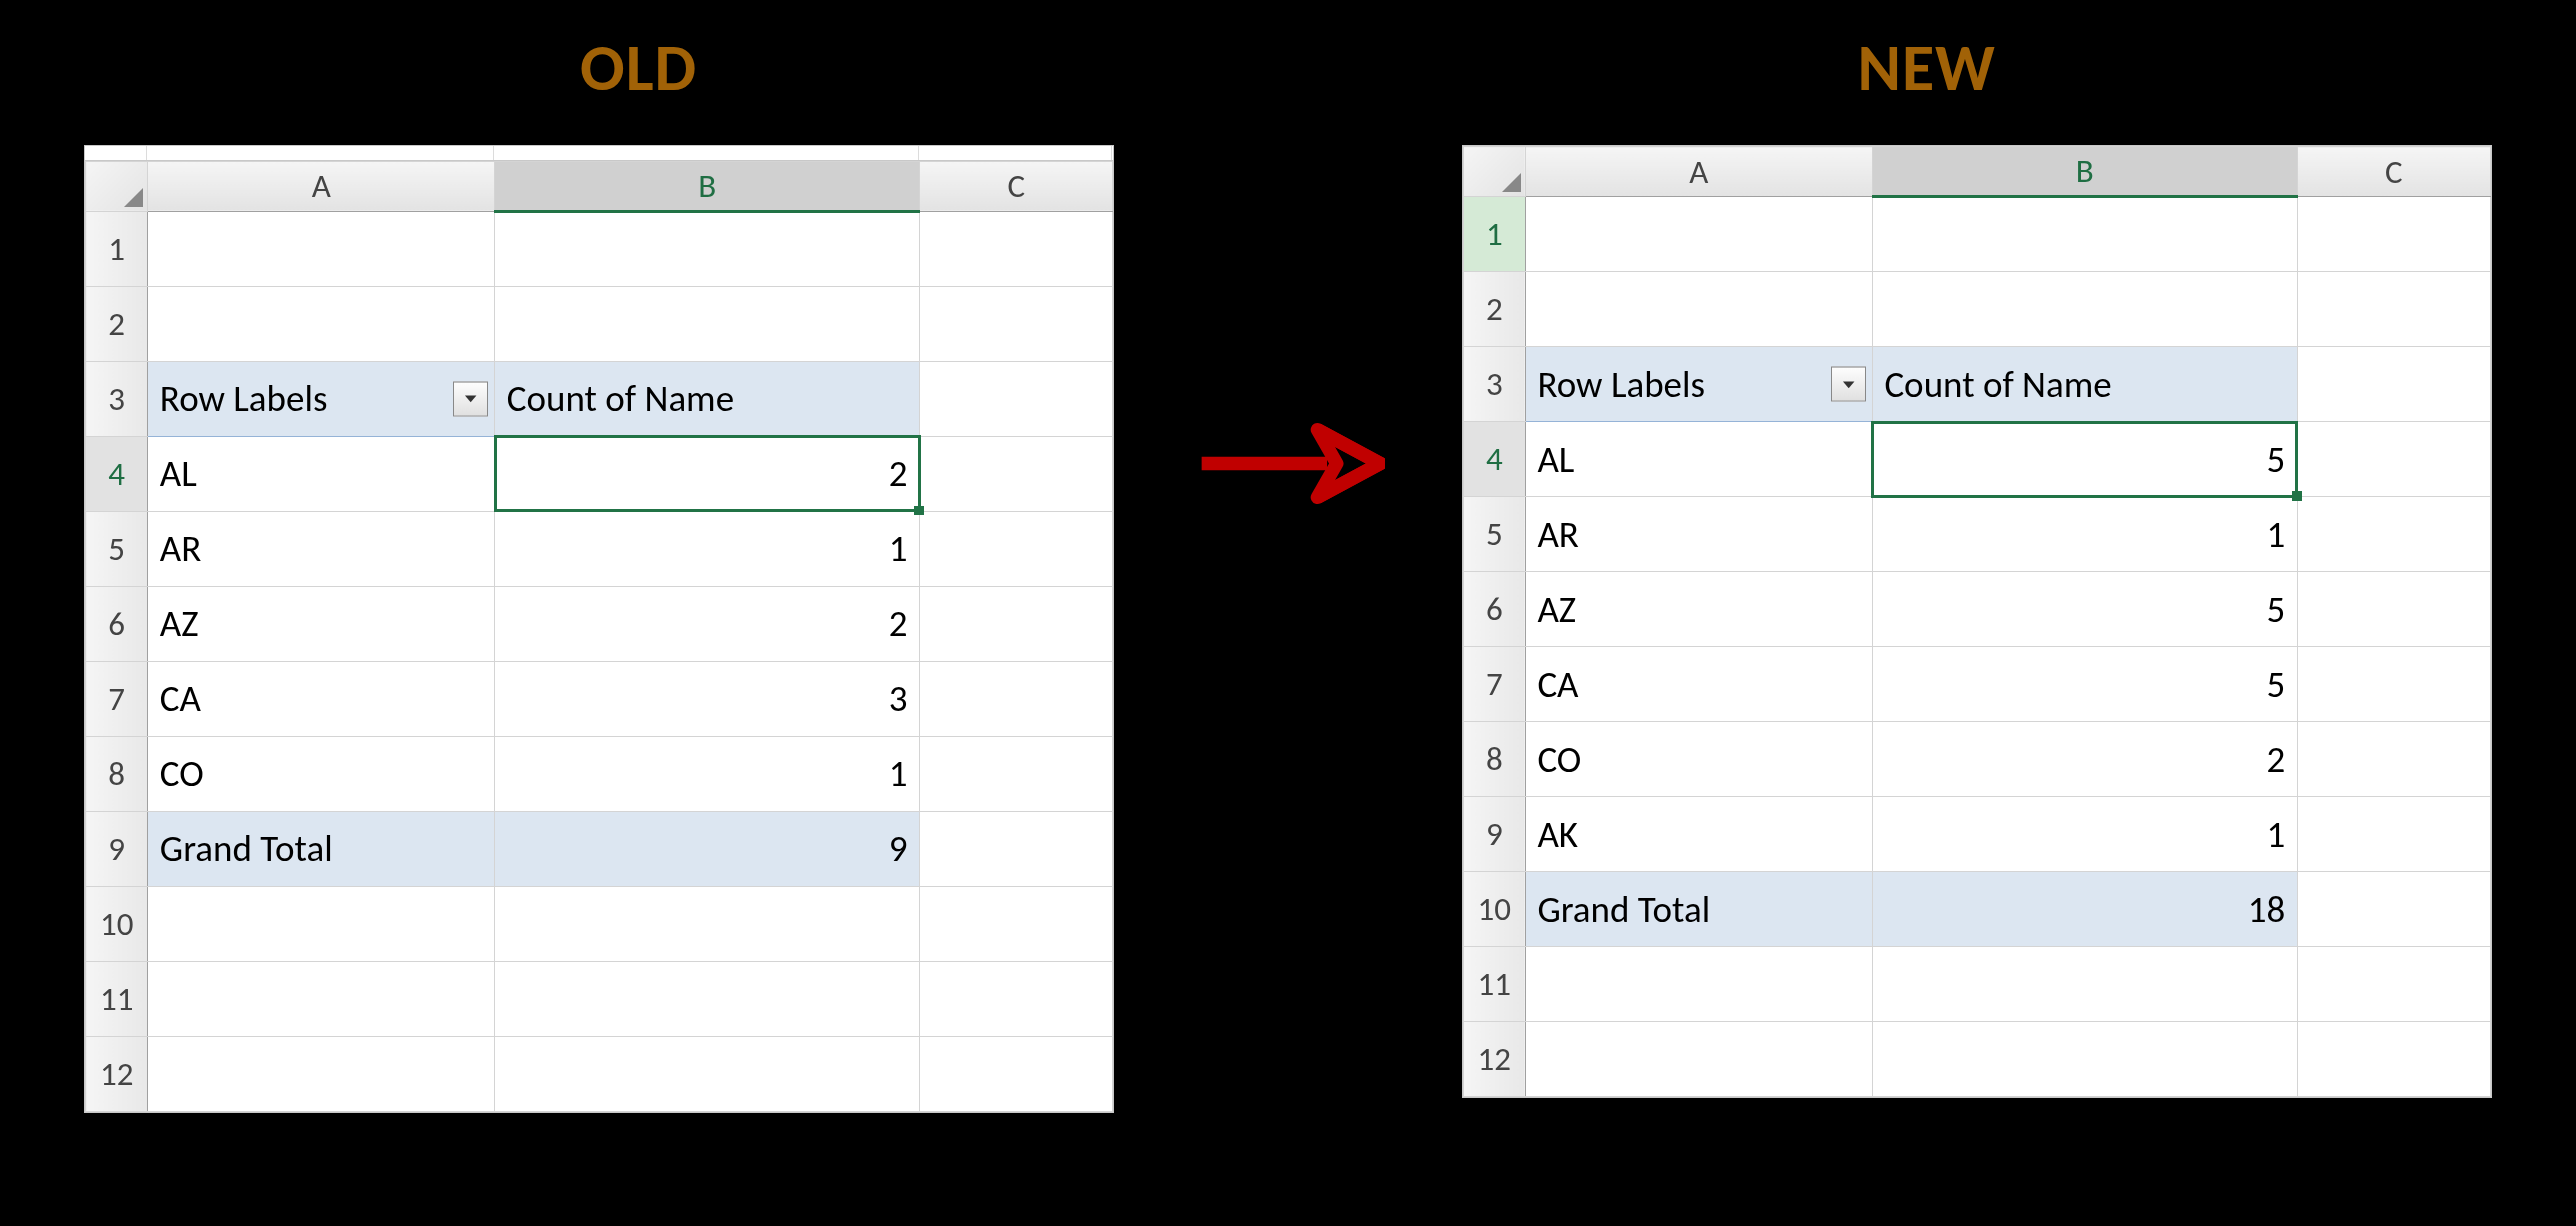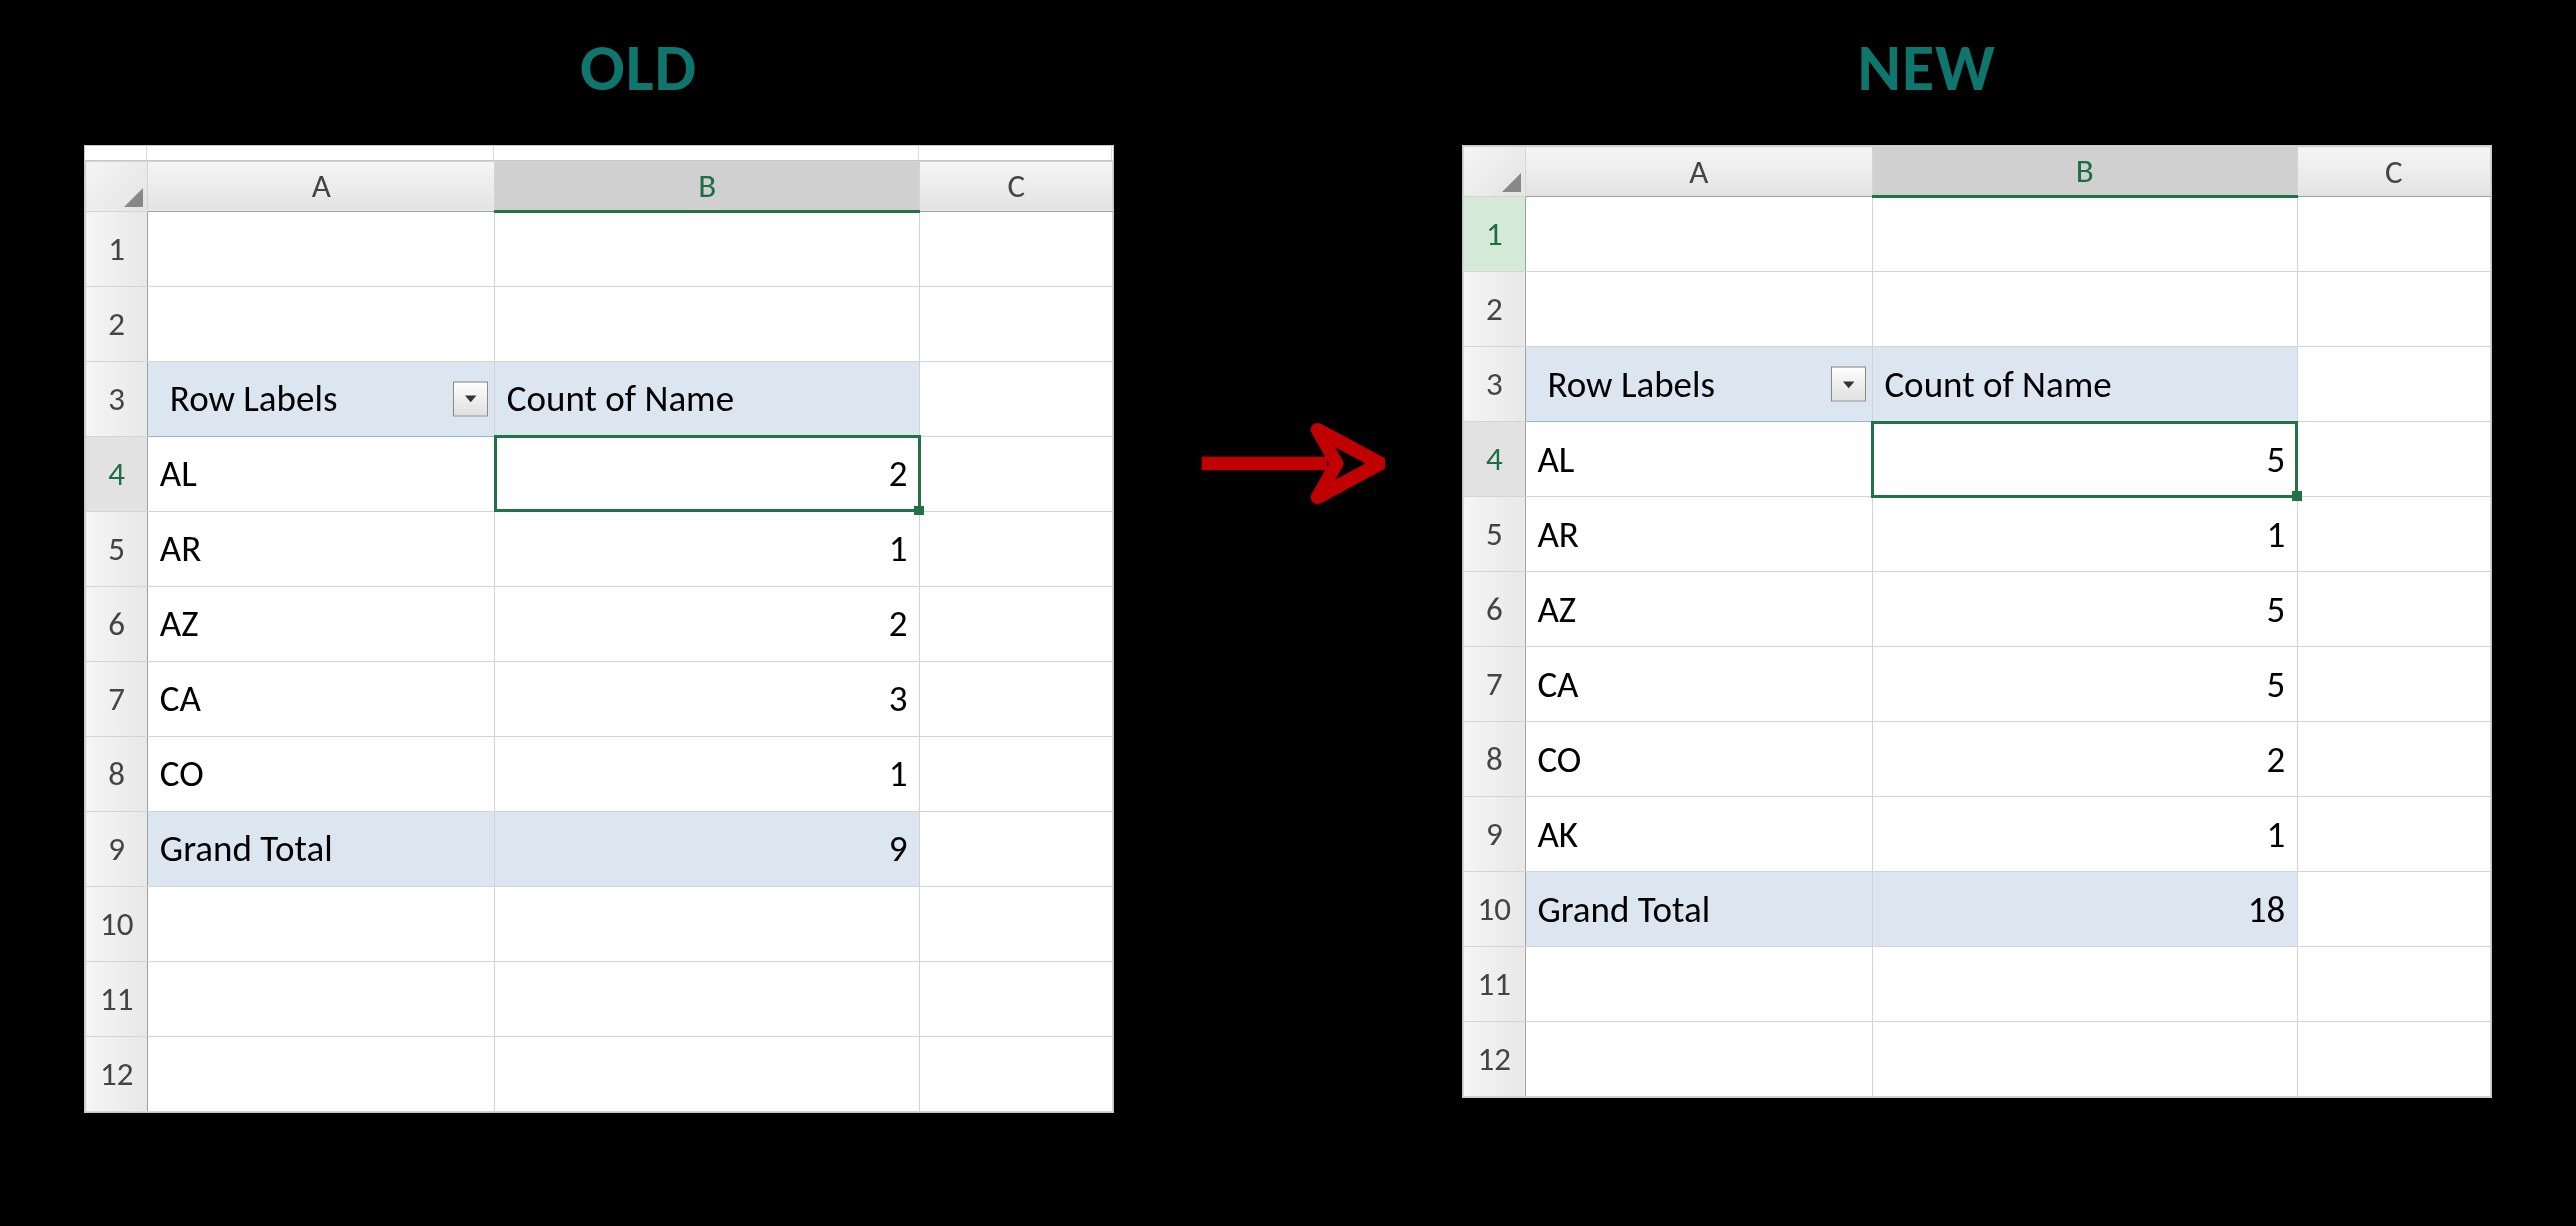--- a/index.html
+++ b/index.html
@@ -18,21 +18,21 @@
       height: 100%;
     }
     .title-row {
       display: flex;
       justify-content: space-around;
       align-items: center;
       padding: 19.3px 0 29px 0;
       height: 145px;
     }
     .title-label {
-      color: #0f766e;
+      color: #a16207;
       font-size: 66px;
       font-weight: bold;
       letter-spacing: 1px;
     }
     .content-row {
       display: flex;
       align-items: flex-start;
       justify-content: center;
       gap: 58px;
       flex: 1;
@@ -172,21 +172,21 @@
       position: absolute;
       right: 5.8px;
       top: 50%;
       transform: translateY(-50%);
       cursor: pointer;
     }
     .dropdown-btn svg {
       width: 15.4px;
       height: 9.6px;
     }
-    .pivot-hdr .label-txt { display: inline-block; margin-left: 10px; }
+    .pivot-hdr .label-txt { display: inline-block; }
   </style>
 </head>
 <body>
 
 <div class="main-container">
   <div class="title-row">
     <div class="title-label">OLD</div>
     <div class="title-label">NEW</div>
   </div>
 

